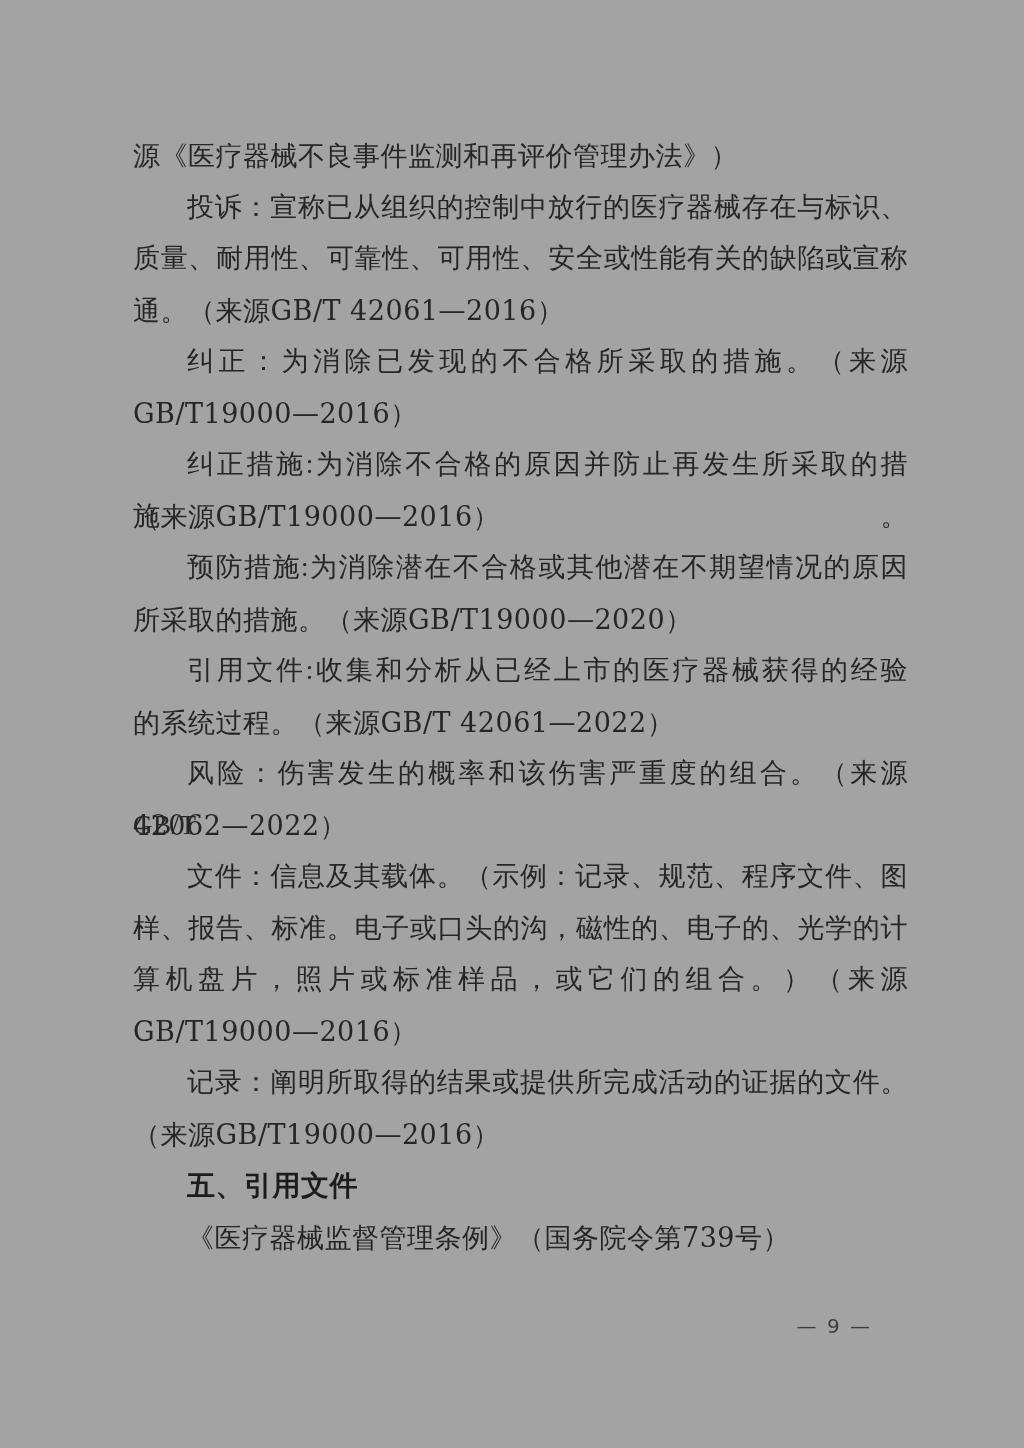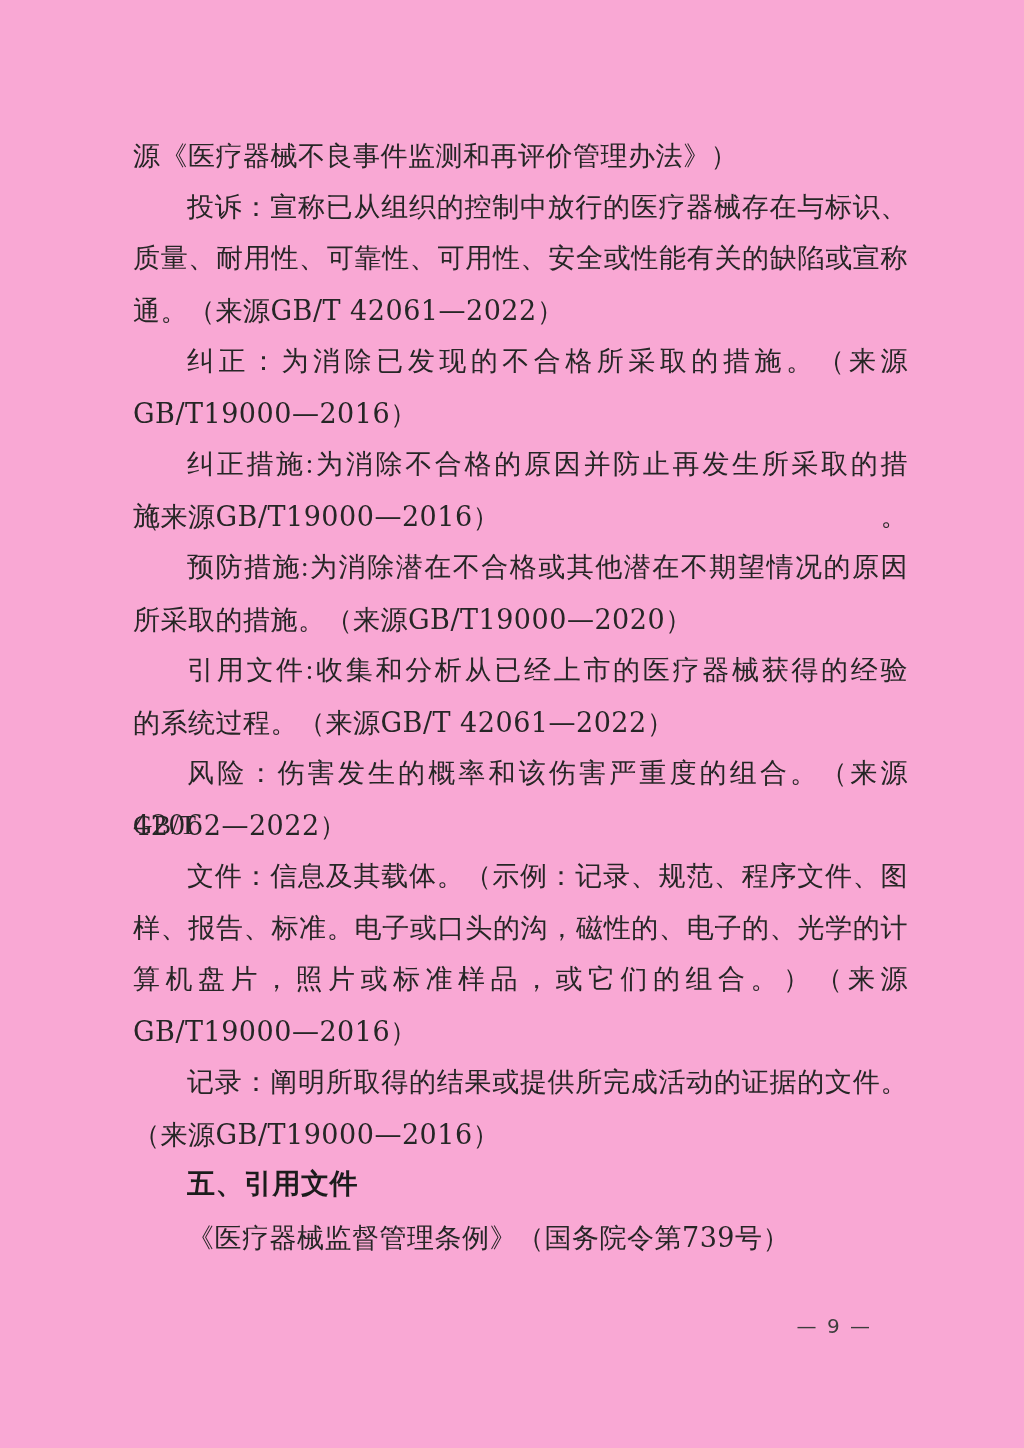--- a/index.html
+++ b/index.html
@@ -4,21 +4,21 @@
 <style>
   html, body {
     margin: 0;
     padding: 0;
     background: #e8e8e8;
   }
   .page {
     position: relative;
     width: 1024px;
     height: 1448px;
-    background: #f9a8d4;
+    background: #a3a3a3;
     overflow: hidden;
     font-family: "DejaVu Serif", "Liberation Serif", serif;
     color: #262626;
   }
   .text-block {
     position: absolute;
     left: 133px;
     top: 130px;
     width: 775px;
   }
@@ -33,21 +33,21 @@
   .line.justify {
     text-align: justify;
     text-align-last: justify;
     text-justify: inter-character;
     font-family: Liberation Serif, serif;
   }
   .line.indent {
     text-indent: 54px;
   }
   .line.heading {
-    font-family: Liberation Mono, monospace;
+    font-family: Liberation Serif, serif;
     font-weight: bold;
     font-size: 28px;
     color: #1c1c1c;
   }
   .page-number {
     position: absolute;
     top: 1312px;
     right: 152px;
     font-family: "DejaVu Sans", "Liberation Sans", sans-serif;
     font-size: 20px;
@@ -57,21 +57,21 @@
   }
 </style>
 </head>
 <body>
 
 <div class="page">
   <div class="text-block" id="text-block">
       <div class="line">源《医疗器械不良事件监测和再评价管理办法》）</div>
       <div class="line indent justify">投诉：宣称已从组织的控制中放行的医疗器械存在与标识、</div>
       <div class="line justify">质量、耐用性、可靠性、可用性、安全或性能有关的缺陷或宣称</div>
-      <div class="line">通。（来源GB/T 42061—2022）</div>
+      <div class="line">通。（来源GB/T 42061—2016）</div>
       <div class="line indent justify">纠正：为消除已发现的不合格所采取的措施。（来源</div>
       <div class="line">GB/T19000—2016）</div>
       <div class="line indent justify">纠正措施:为消除不合格的原因并防止再发生所采取的措施。</div>
       <div class="line">（来源GB/T19000—2016）</div>
       <div class="line indent justify">预防措施:为消除潜在不合格或其他潜在不期望情况的原因</div>
       <div class="line">所采取的措施。（来源GB/T19000—2020）</div>
       <div class="line indent justify">引用文件:收集和分析从已经上市的医疗器械获得的经验</div>
       <div class="line">的系统过程。（来源GB/T 42061—2022）</div>
       <div class="line indent justify">风险：伤害发生的概率和该伤害严重度的组合。（来源GB/T</div>
       <div class="line">42062—2022）</div>

